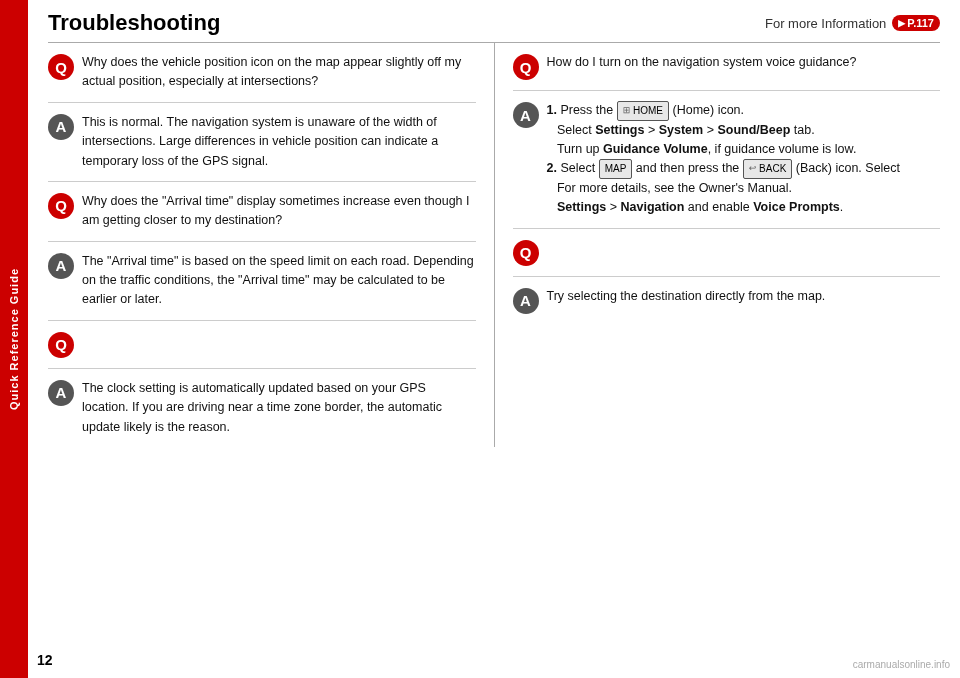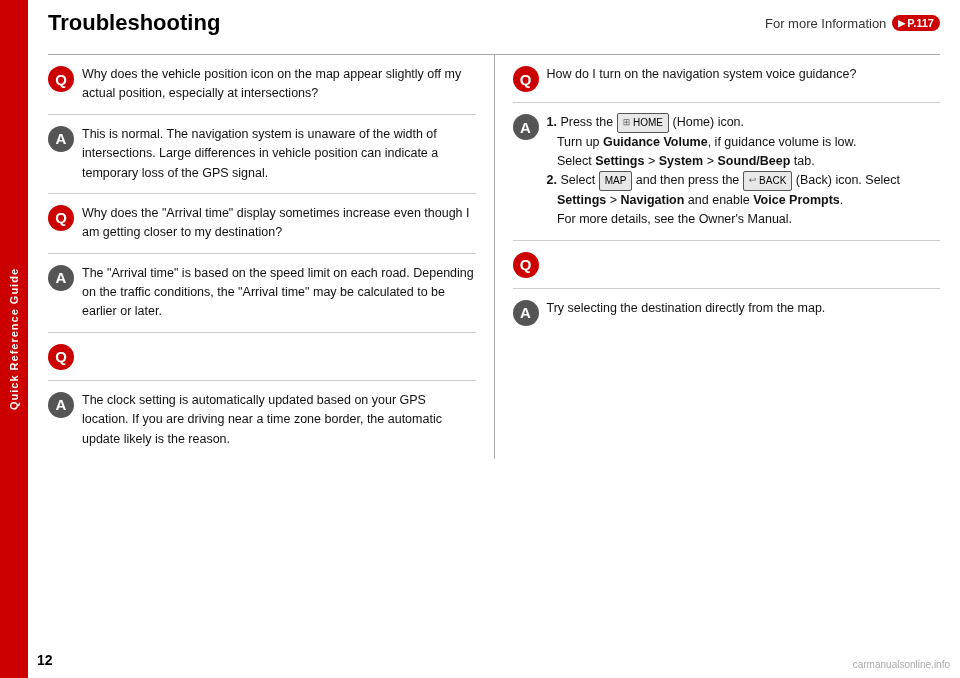--- a/index.html
+++ b/index.html
@@ -48,21 +48,20 @@
       margin-left: 28px;
       padding: 0 20px;
       padding-top: 10px;
     }
 
     
     .header {
       display: flex;
       justify-content: space-between;
       align-items: center;
-      margin-bottom: 12px;
       padding-bottom: 6px;
     }
     .header-title {
       font-size: 22px;
       font-weight: bold;
       color: #000;
     }
     .header-info {
       display: flex;
       align-items: center;
@@ -243,34 +242,34 @@
         <div class="qa-text">How do I turn on the navigation system voice guidance?</div>
       </div>
 
       <div class="qa-item">
         <div class="qa-icon a">A</div>
         <div class="qa-text">
           <div>
             <b>1.</b> Press the <span class="btn-icon"><span class="btn-icon-small">⊞</span>&nbsp;HOME</span> (Home) icon.
           </div>
           <div>
+            &nbsp;&nbsp;&nbsp;Select <b>Settings</b> &gt; <b>System</b> &gt; <b>Sound/Beep</b> tab.
+          </div>
+          <div>
             &nbsp;&nbsp;&nbsp;Turn up <b>Guidance Volume</b>, if guidance volume is low.
           </div>
           <div>
-            &nbsp;&nbsp;&nbsp;Select <b>Settings</b> &gt; <b>System</b> &gt; <b>Sound/Beep</b> tab.
-          </div>
-          <div>
             <b>2.</b> Select <span class="btn-icon">MAP</span> and then press the <span class="btn-icon"><span class="btn-icon-small">↩</span>&nbsp;BACK</span> (Back) icon. Select
           </div>
           <div>
+            &nbsp;&nbsp;&nbsp;For more details, see the Owner's Manual.
+          </div>
+          <div>
             &nbsp;&nbsp;&nbsp;<b>Settings</b> &gt; <b>Navigation</b> and enable <b>Voice Prompts</b>.
           </div>
-          <div>
-            &nbsp;&nbsp;&nbsp;For more details, see the Owner's Manual.
-          </div>
         </div>
       </div>
 
       <div class="qa-item">
         <div class="qa-icon q">Q</div>
       </div>
 
       <div class="qa-item">
         <div class="qa-icon a">A</div>
         <div class="qa-text">Try selecting the destination directly from the map.</div>

